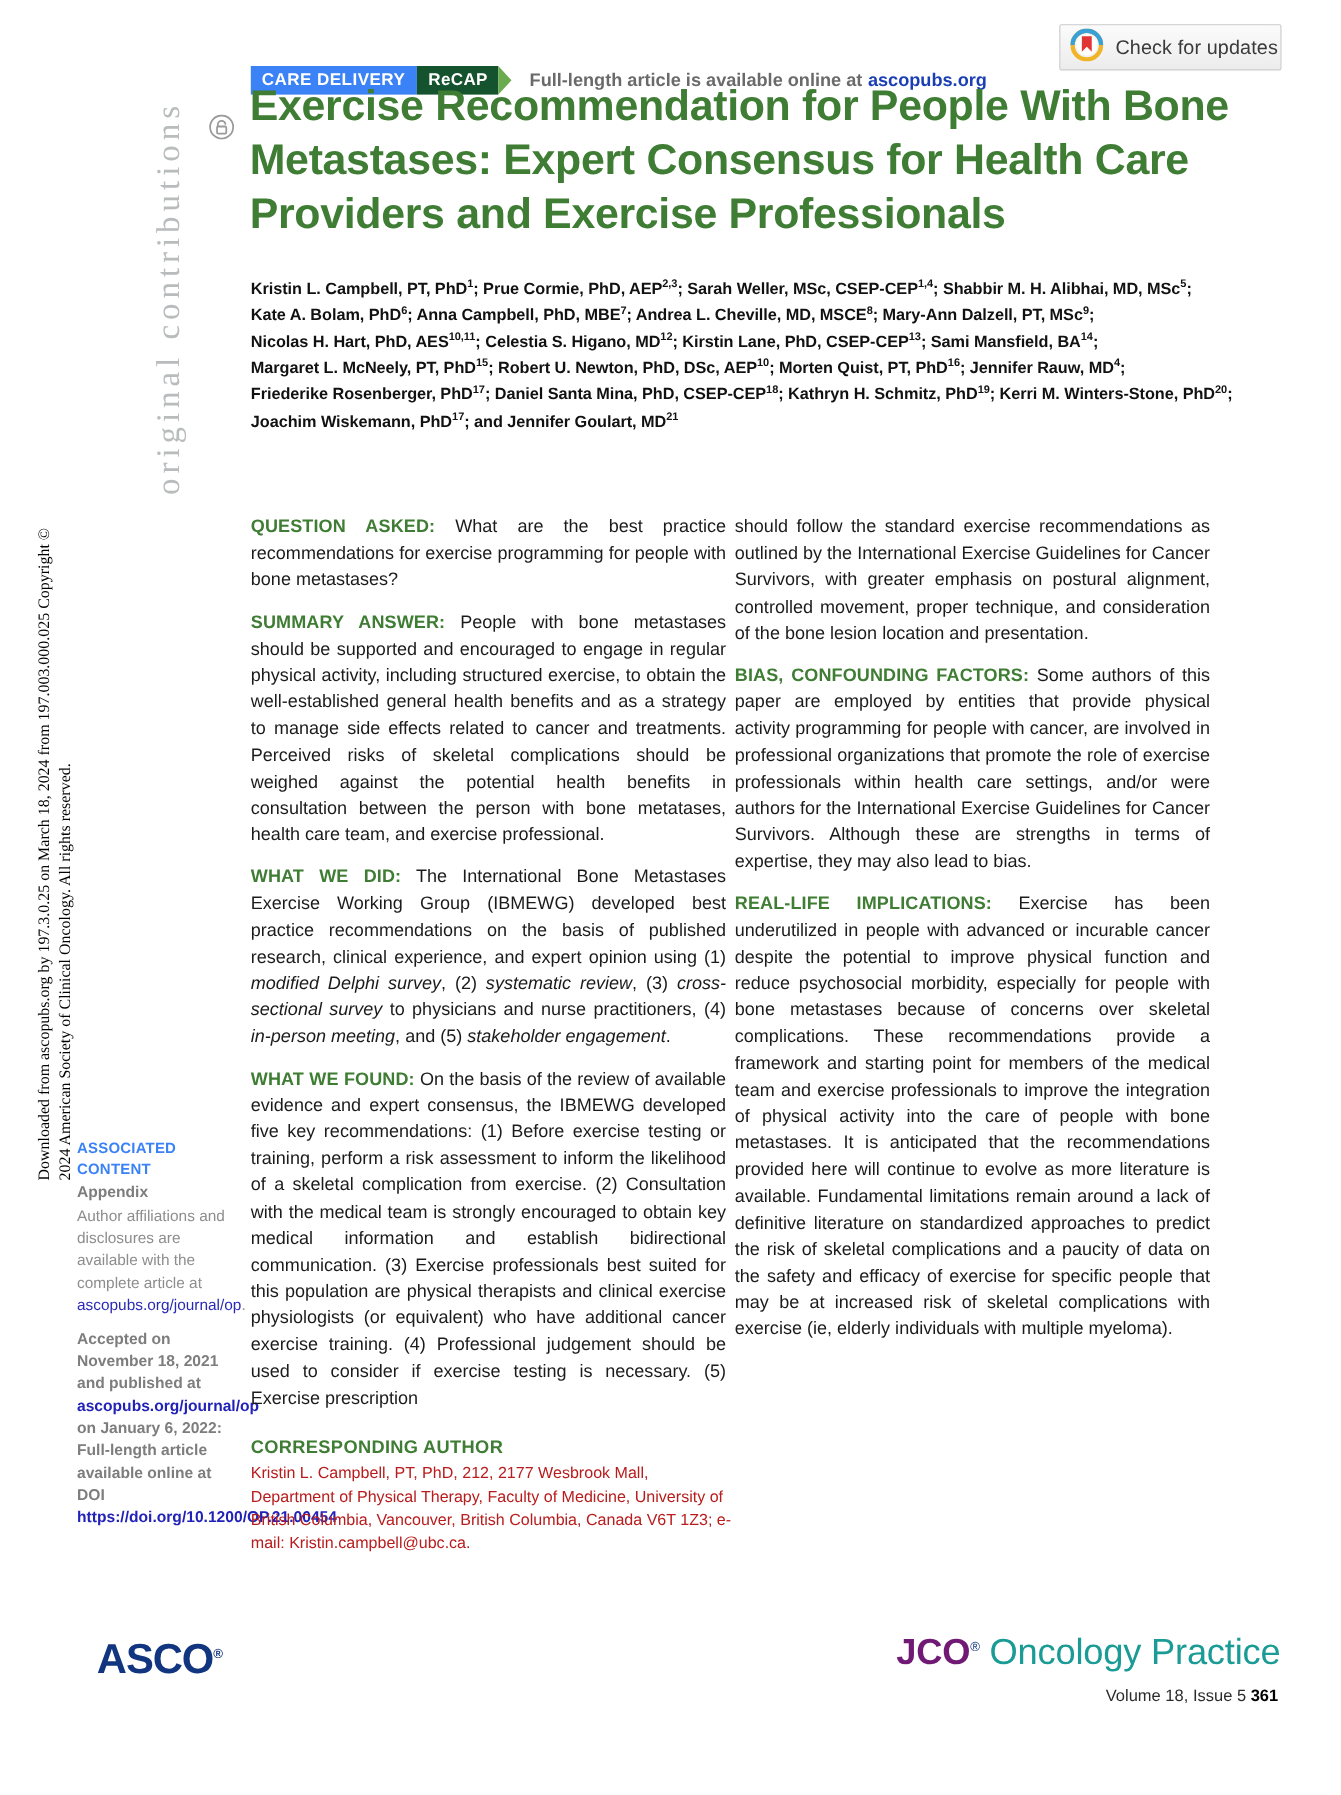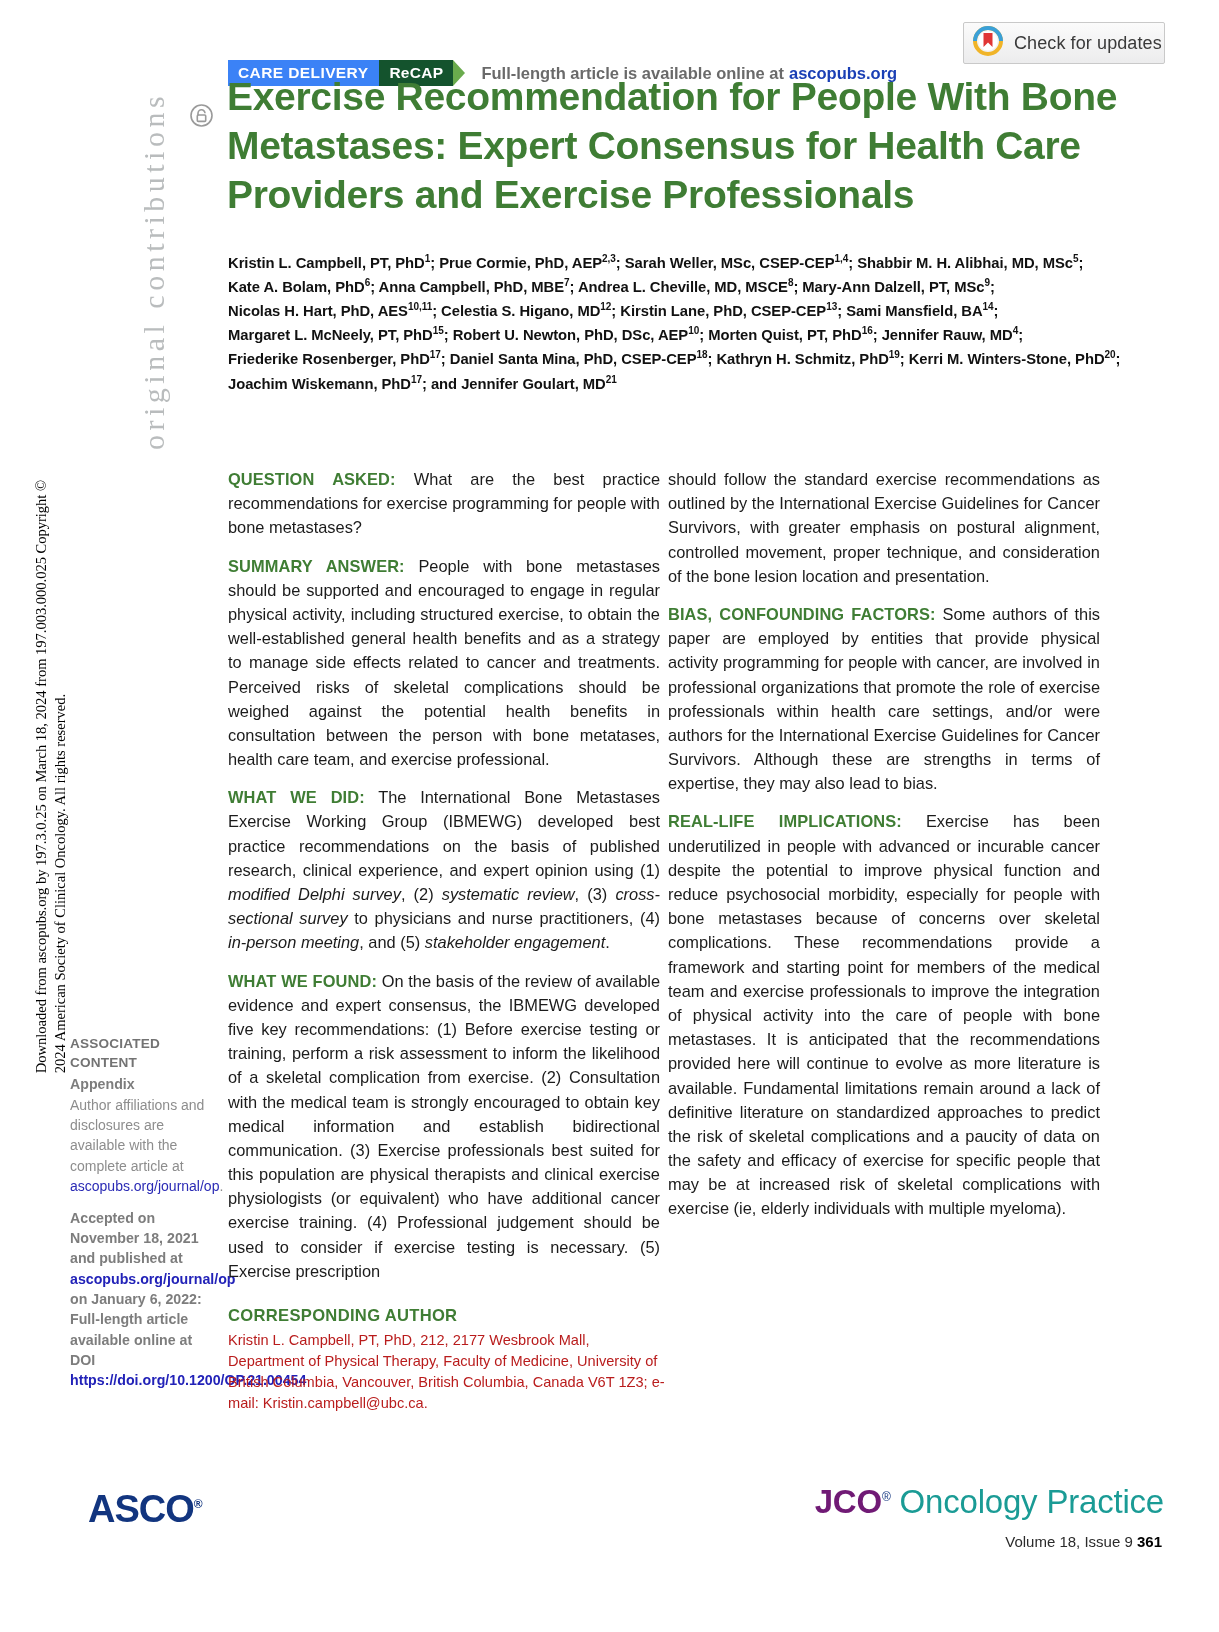--- a/index.html
+++ b/index.html
@@ -159,21 +159,21 @@
     position: absolute;
     left: 70px;
     top: 1034px;
     width: 146px;
     font-size: 14px;
     line-height: 1.44;
     color: #8d8d8d;
   }
   .assoc-head {
     font-weight: bold;
-    color: #737373;
+    color: #3b82f6;
     font-size: 13.6px;
     letter-spacing: 0.2px;
     line-height: 1.42;
   }
   .assoc-sub {
     font-weight: bold;
     color: #7d7d7d;
     font-size: 14.2px;
     margin-top: 1px;
   }
@@ -321,13 +321,13 @@
 <div class="corr">
   <div class="corr-head">CORRESPONDING AUTHOR</div>
   <div class="corr-body">Kristin L. Campbell, PT, PhD, 212, 2177 Wesbrook Mall, Department of Physical Therapy, Faculty of Medicine, University of British Columbia, Vancouver, British Columbia, Canada V6T 1Z3;
 e-mail: Kristin.campbell@ubc.ca.</div>
 </div>
 
 <div class="asco-logo"><span>ASCO</span><sup>®</sup></div>
 
 <div class="jco"><span class="jco-mark">JCO</span><sup>®</sup><span> Oncology Practice</span></div>
 
-<div class="volume"><span>Volume 18, Issue 9 </span><b>361</b></div>
+<div class="volume"><span>Volume 18, Issue 5 </span><b>361</b></div>
 
 </body></html>

